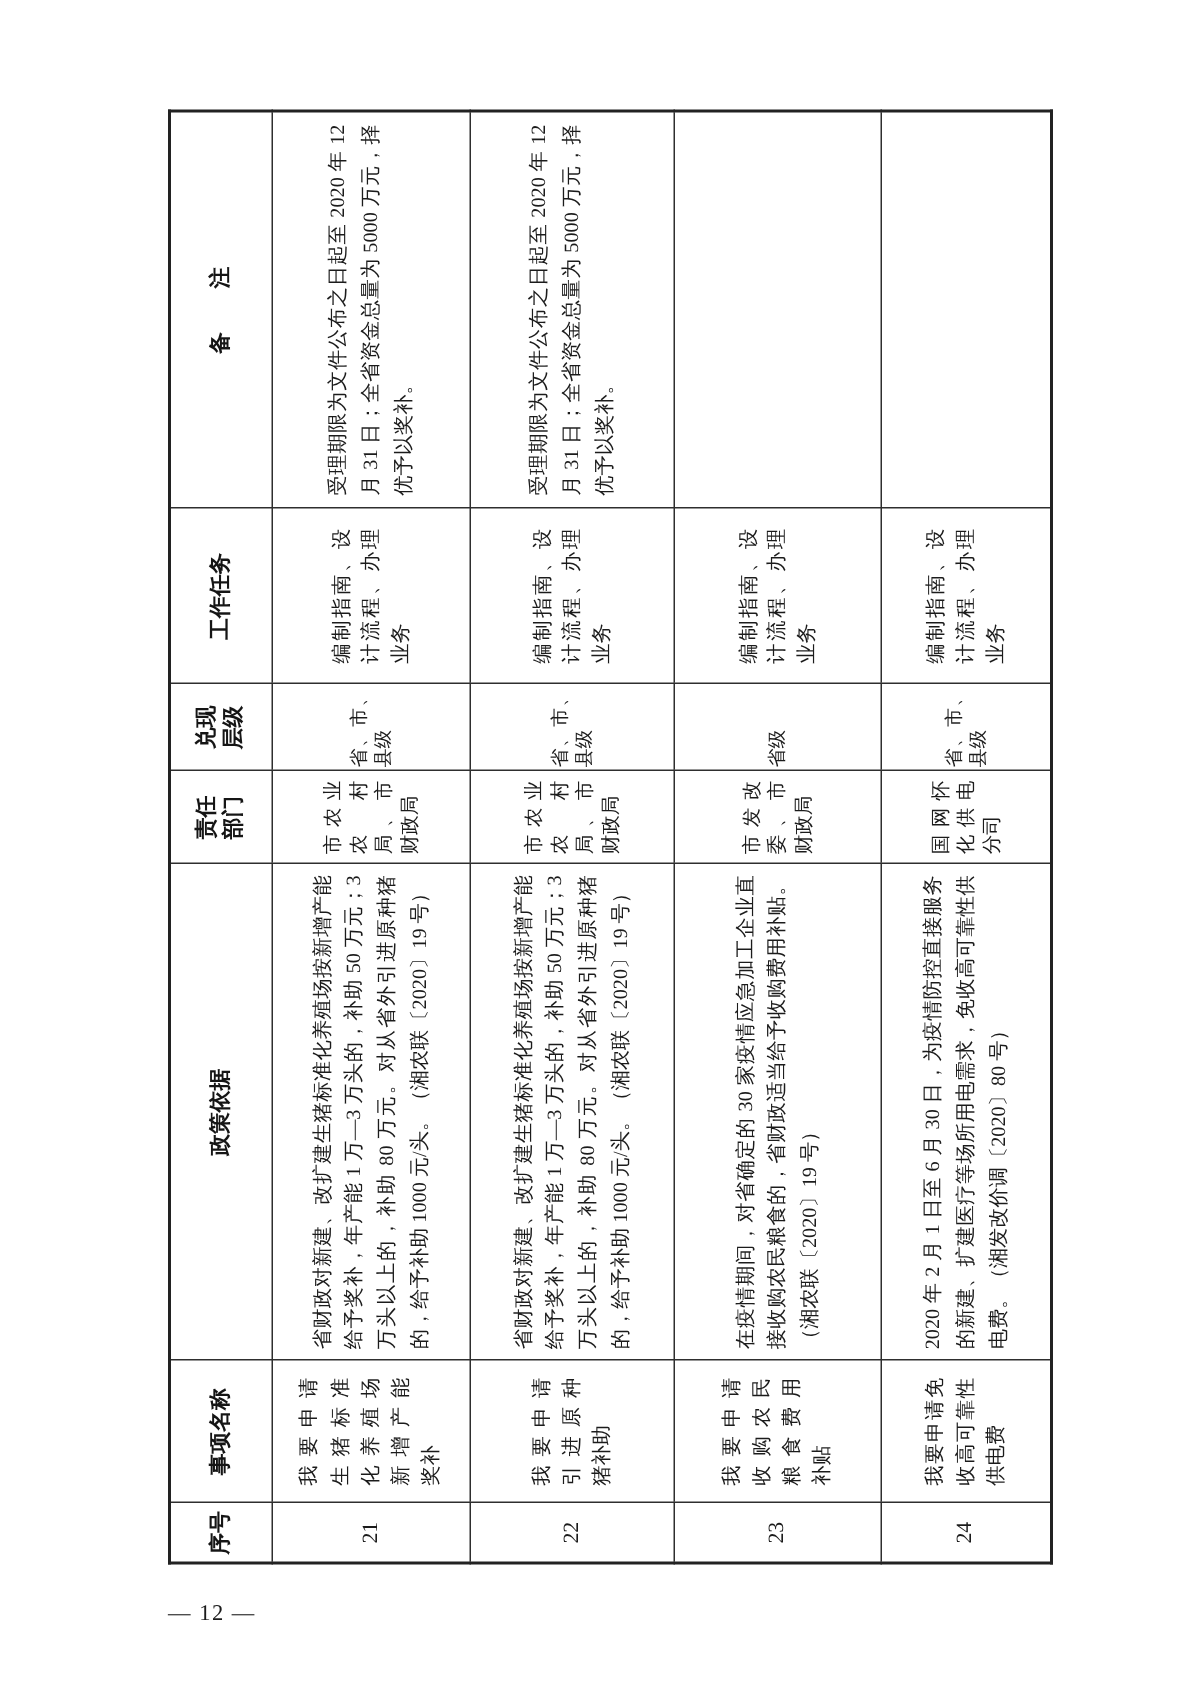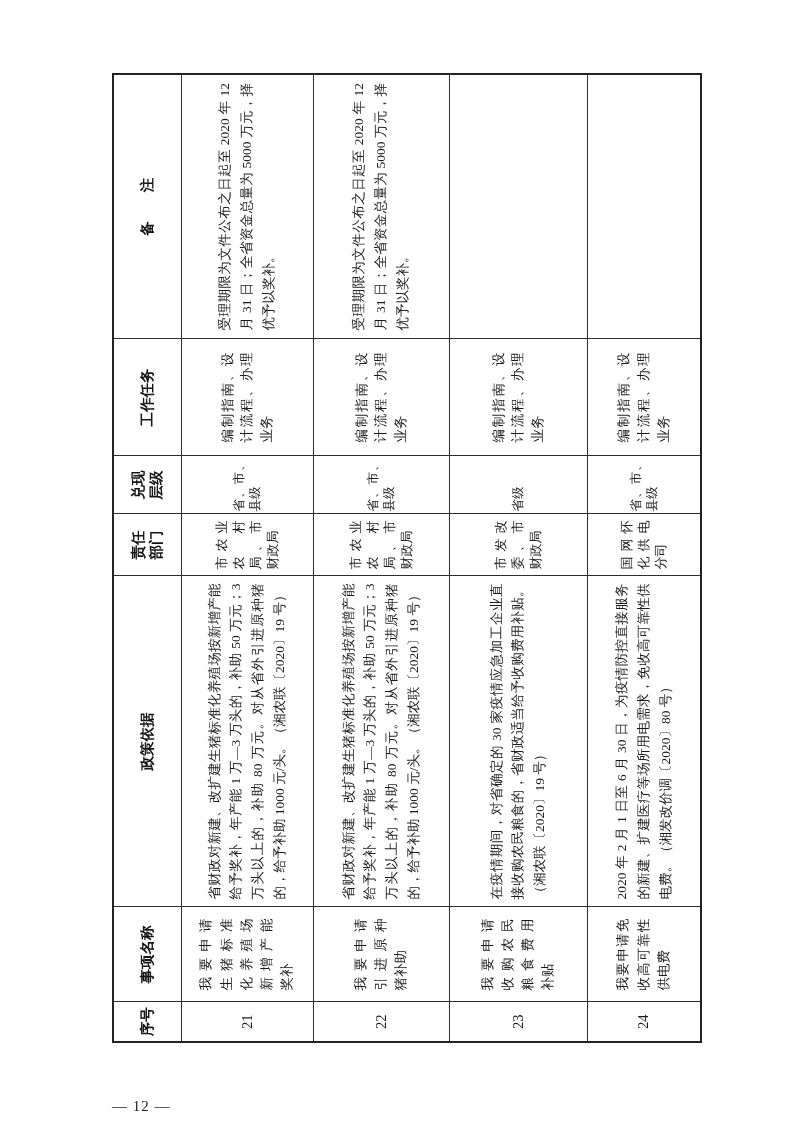--- a/index.html
+++ b/index.html
@@ -82,21 +82,21 @@
     text-align: justify;
     text-align-last: justify;
     text-justify: inter-character;
   }
   .jline:last-child {
     text-align-last: left;
   }
   .page-number {
     position: absolute;
     left: 112px;
-    top: 1098px;
+    top: 1068px;
     font-size: 15px;
     letter-spacing: 1px;
     color: #1b1b1b;
     font-family: "Liberation Serif", serif;
   }
 </style>
 </head>
 <body>
 
 <div class="page">

